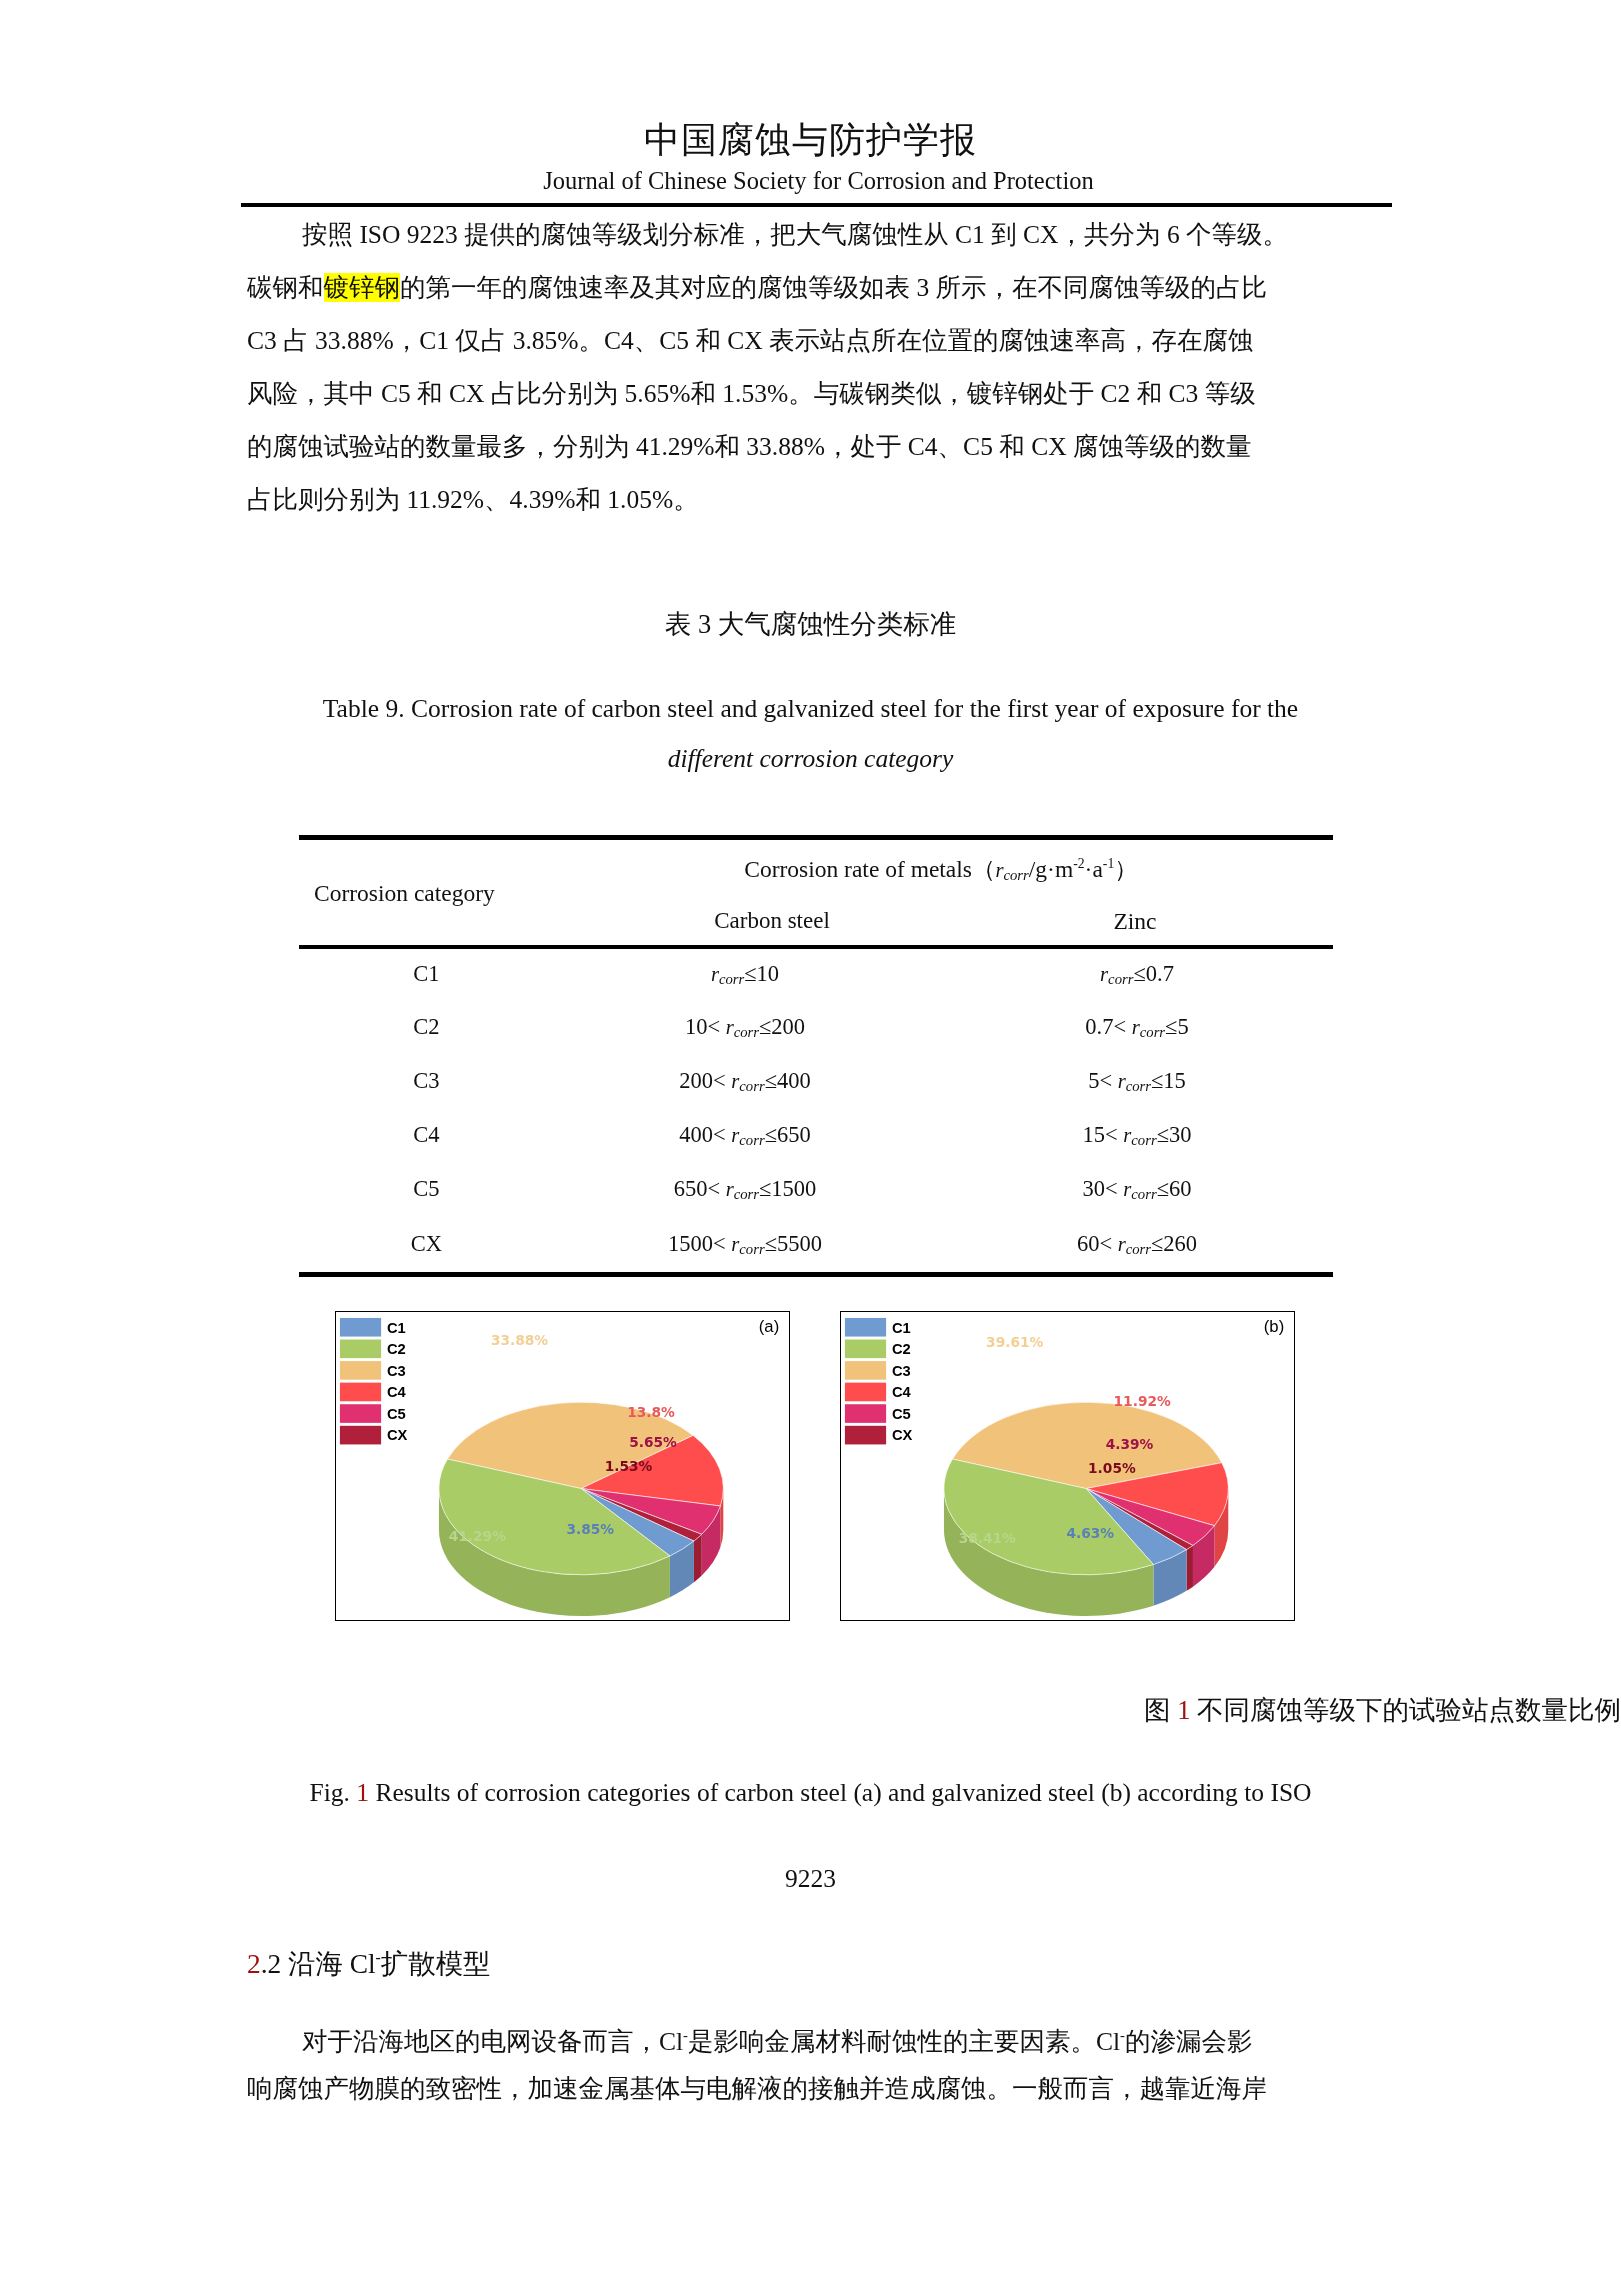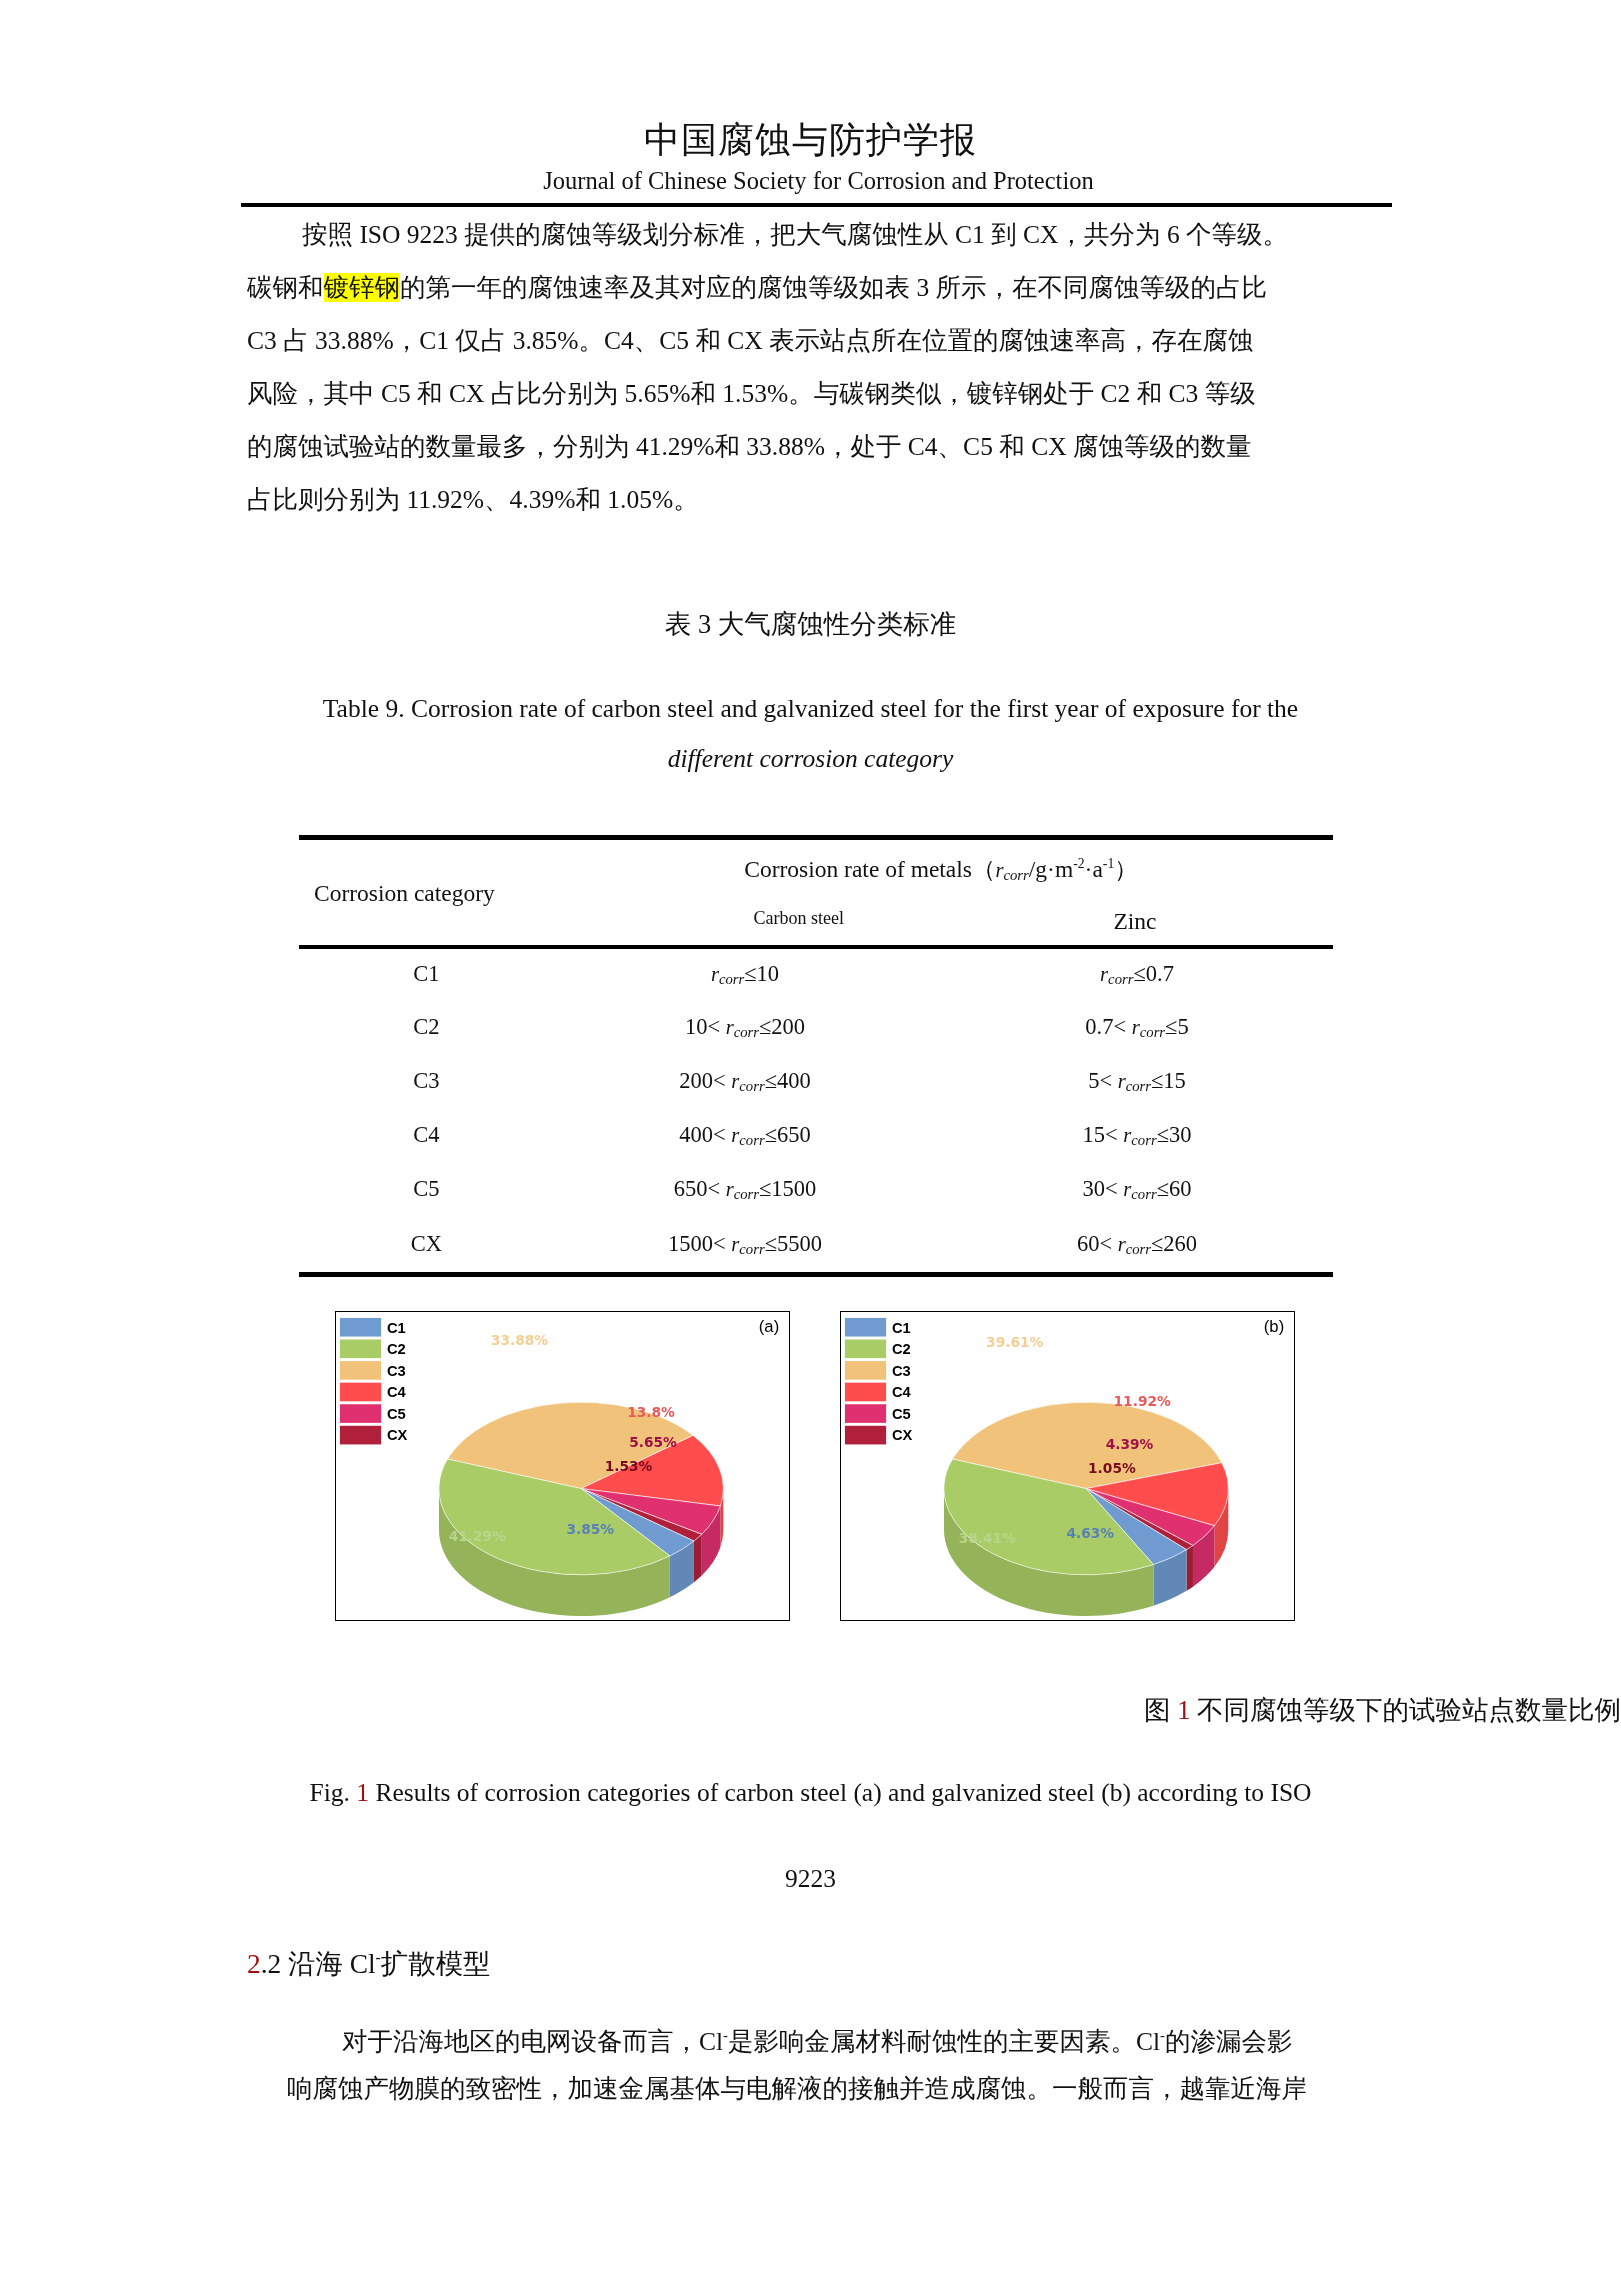--- a/index.html
+++ b/index.html
@@ -41,21 +41,21 @@
 </div>
 
 <div class="abs caption-cn" style="top:606px;">表 3  大气腐蚀性分类标准</div>
 <div class="abs caption-en" style="top:694px;">Table 9. Corrosion rate of carbon steel and galvanized steel for the first year of exposure for the</div>
 <div class="abs caption-en" style="top:744px;font-style:italic;">different corrosion category</div>
 
 <div>
   <div class="rule" style="top:835px;"></div>
   <div class="cell" style="left:314px; top:880px; font-size:23.5px;">Corrosion category</div>
   <div class="cell" style="left:686px; width:510px; top:853px; font-size:23.5px;"><span>Corrosion rate of metals（</span><i>r</i><sub>corr</sub><span>/g·m</span><sup style="font-size:13.7px">-2</sup><span>·a</span><sup style="font-size:13.7px">-1</sup><span>）</span></div>
-  <div class="cell" style="left:648px; width:196px; top:908px; font-size:18px;text-align:right;">Carbon steel</div>
+  <div class="cell" style="left:674px; width:196px; top:908px; font-size:23px;">Carbon steel</div>
   <div class="cell" style="left:1037px; width:196px; top:908px; font-size:23.5px;">Zinc</div>
   <div class="rule" style="top:945px; height:3.9px;"></div>
   <div id="table-body">
       <div>
         <div class="cell" style="left:397px;width:59px;top:961px">C1</div>
         <div class="cell" style="left:598px;width:294px;top:961px"><span></span><i>r</i><sub>corr</sub><span>≤10</span></div>
         <div class="cell" style="left:990px;width:294px;top:961px"><span></span><i>r</i><sub>corr</sub><span>≤0.7</span></div>
       </div>
       <div>
         <div class="cell" style="left:397px;width:59px;top:1014px">C2</div>
@@ -158,17 +158,17 @@
       <text x="252" y="164" font-size="14" font-weight="bold" font-family="DejaVu Sans, sans-serif" fill="#7a0a1e">1.05%</text>
     </svg>
 </div>
 
 <div class="abs caption-cn" style="top:1692px;text-align:right;"><span>图 </span><span class="red">1</span><span>  不同腐蚀等级下的试验站点数量比例</span></div>
 <div class="abs caption-en" style="top:1778px;"><span>Fig. </span><span class="red">1</span><span> Results of corrosion categories of carbon steel (a) and galvanized steel (b) according to ISO</span></div>
 <div class="abs caption-en" style="top:1864px;">9223</div>
 
 <div class="abs section-title"><span class="red">2</span><span>.2</span><span>  沿海 Cl</span><sup style="font-size:15.7px">-</sup><span>扩散模型</span></div>
 
-<div class="abs para" style="top:2009px;margin-left:40px;">
+<div class="abs para" style="top:2009px;">
   <span class="line indent"><span>对于沿海地区的电网设备而言，Cl</span><sup style="font-size:14.7px">-</sup><span>是影响金属材料耐蚀性的主要因素。Cl</span><sup style="font-size:14.7px">-</sup><span>的渗漏会影</span></span>
   <span class="line">响腐蚀产物膜的致密性，加速金属基体与电解液的接触并造成腐蚀。一般而言，越靠近海岸</span>
 </div>
 
 
 </body></html>

